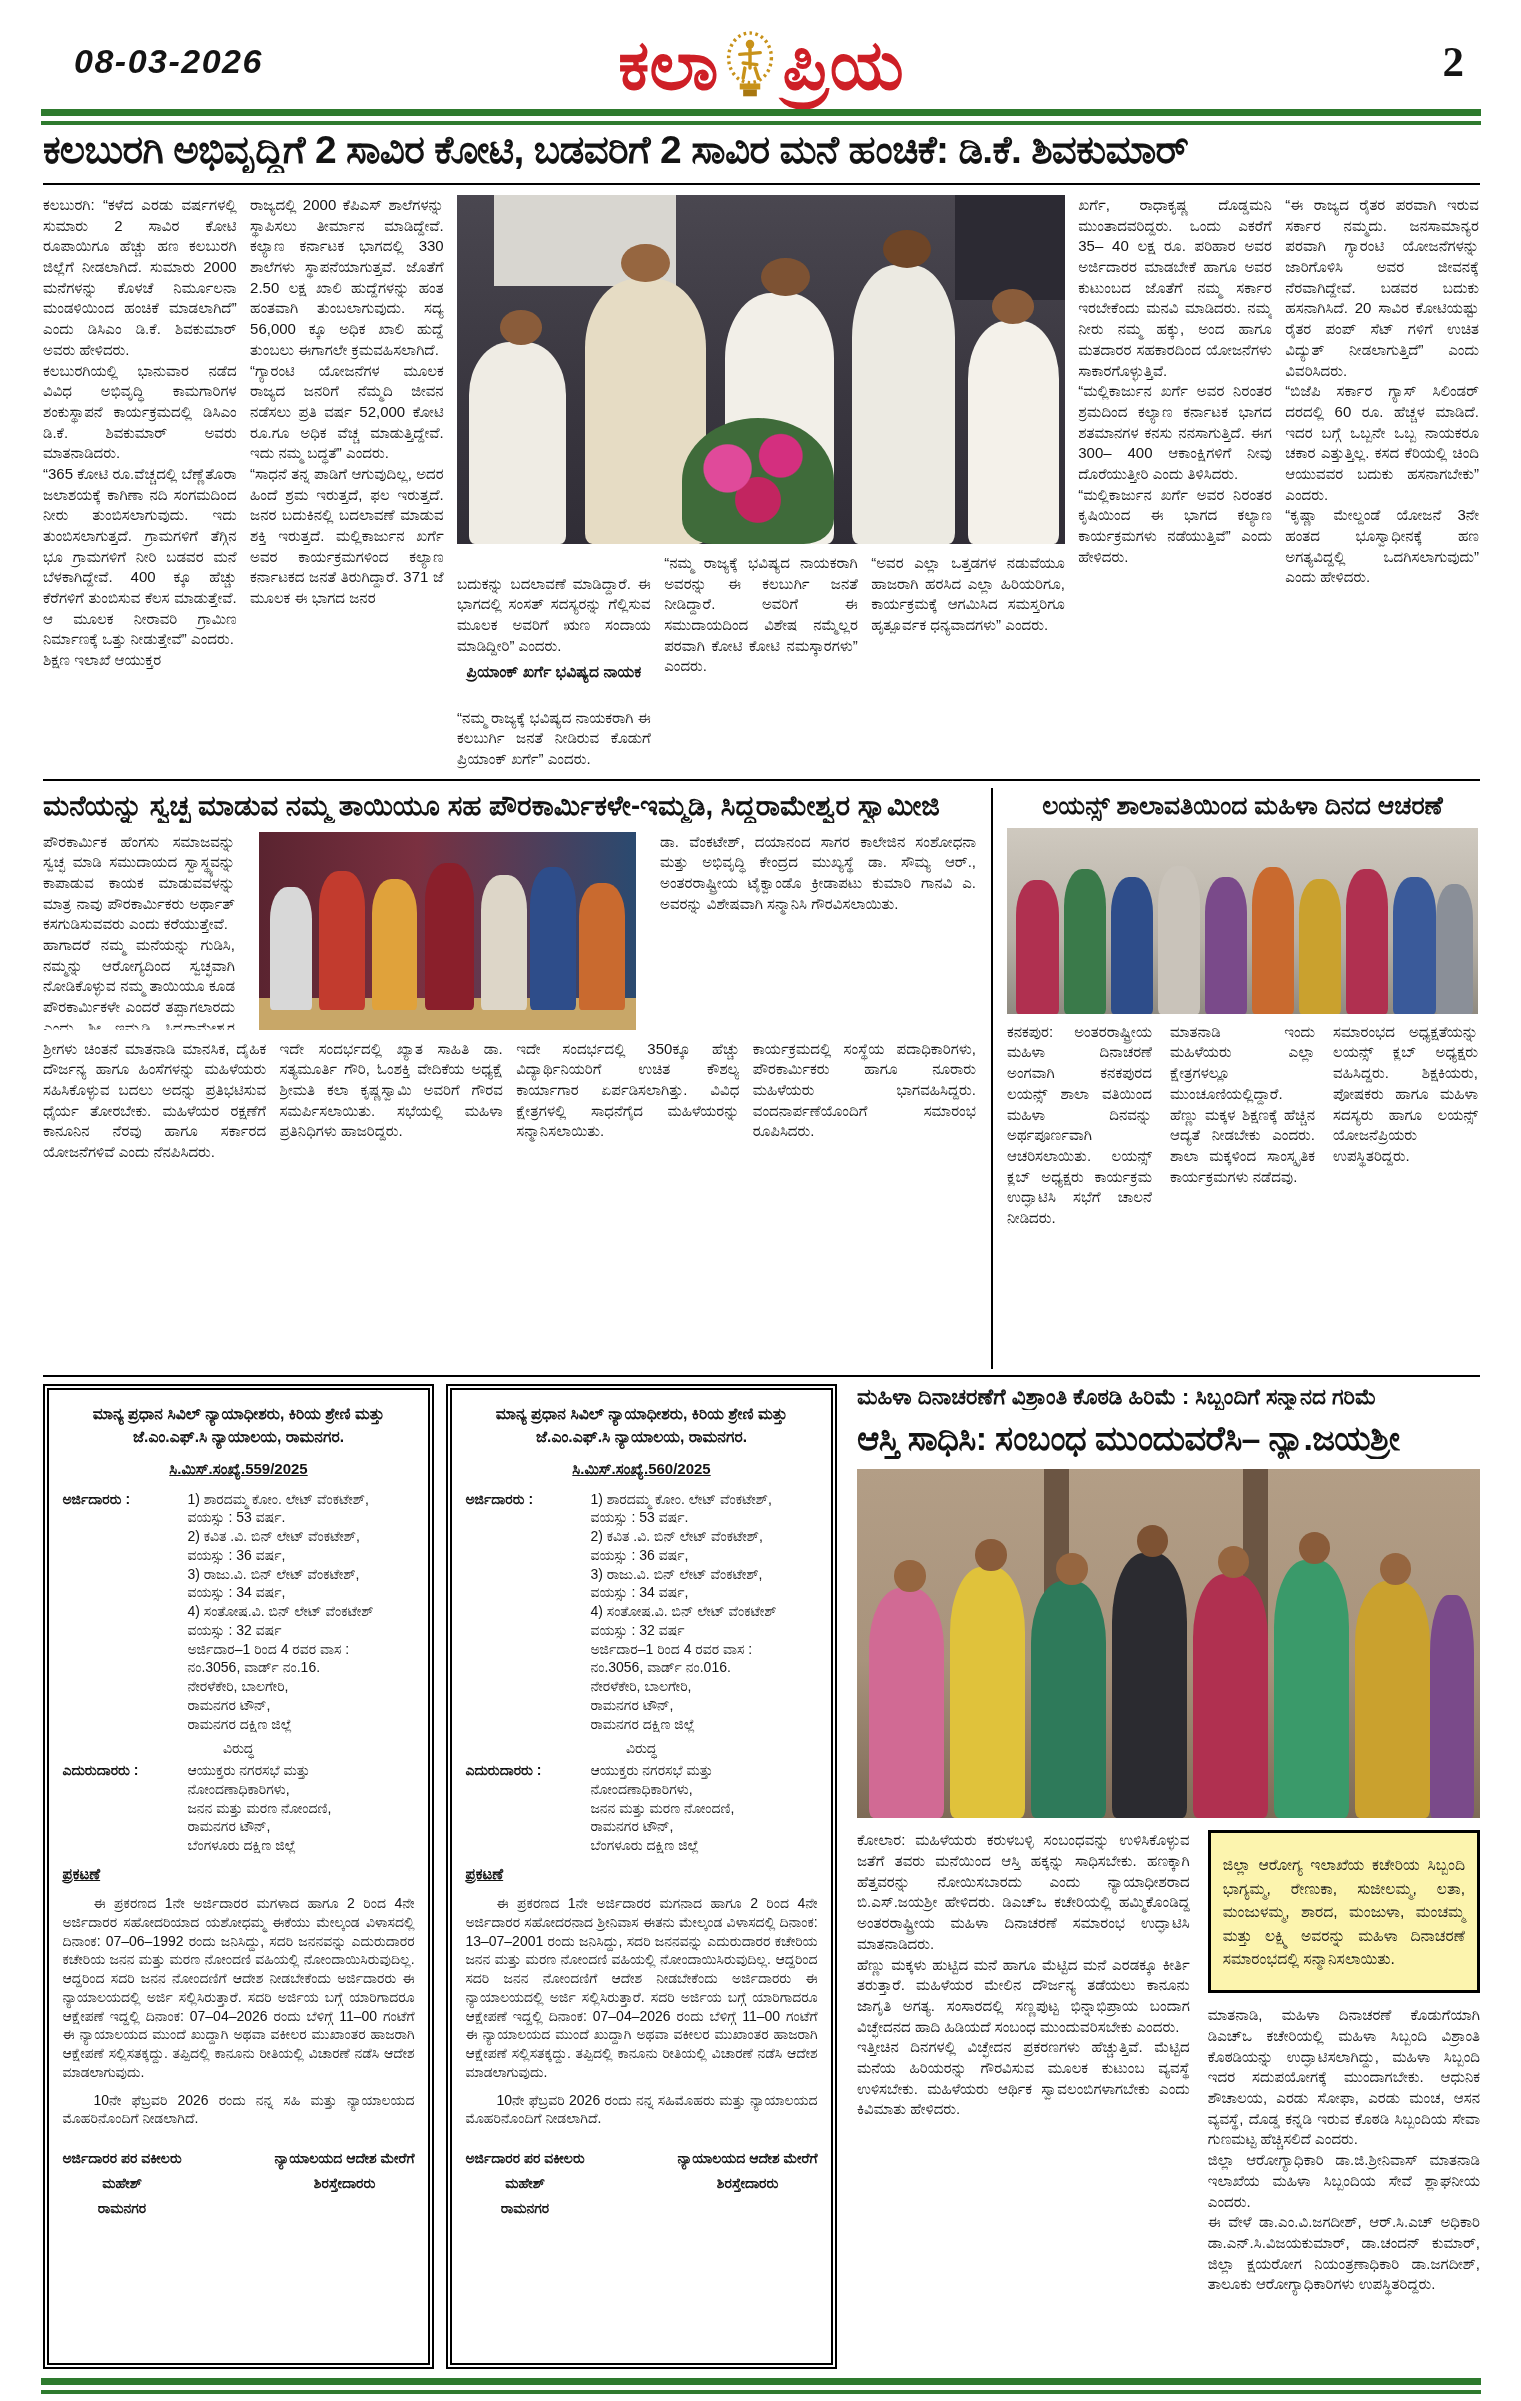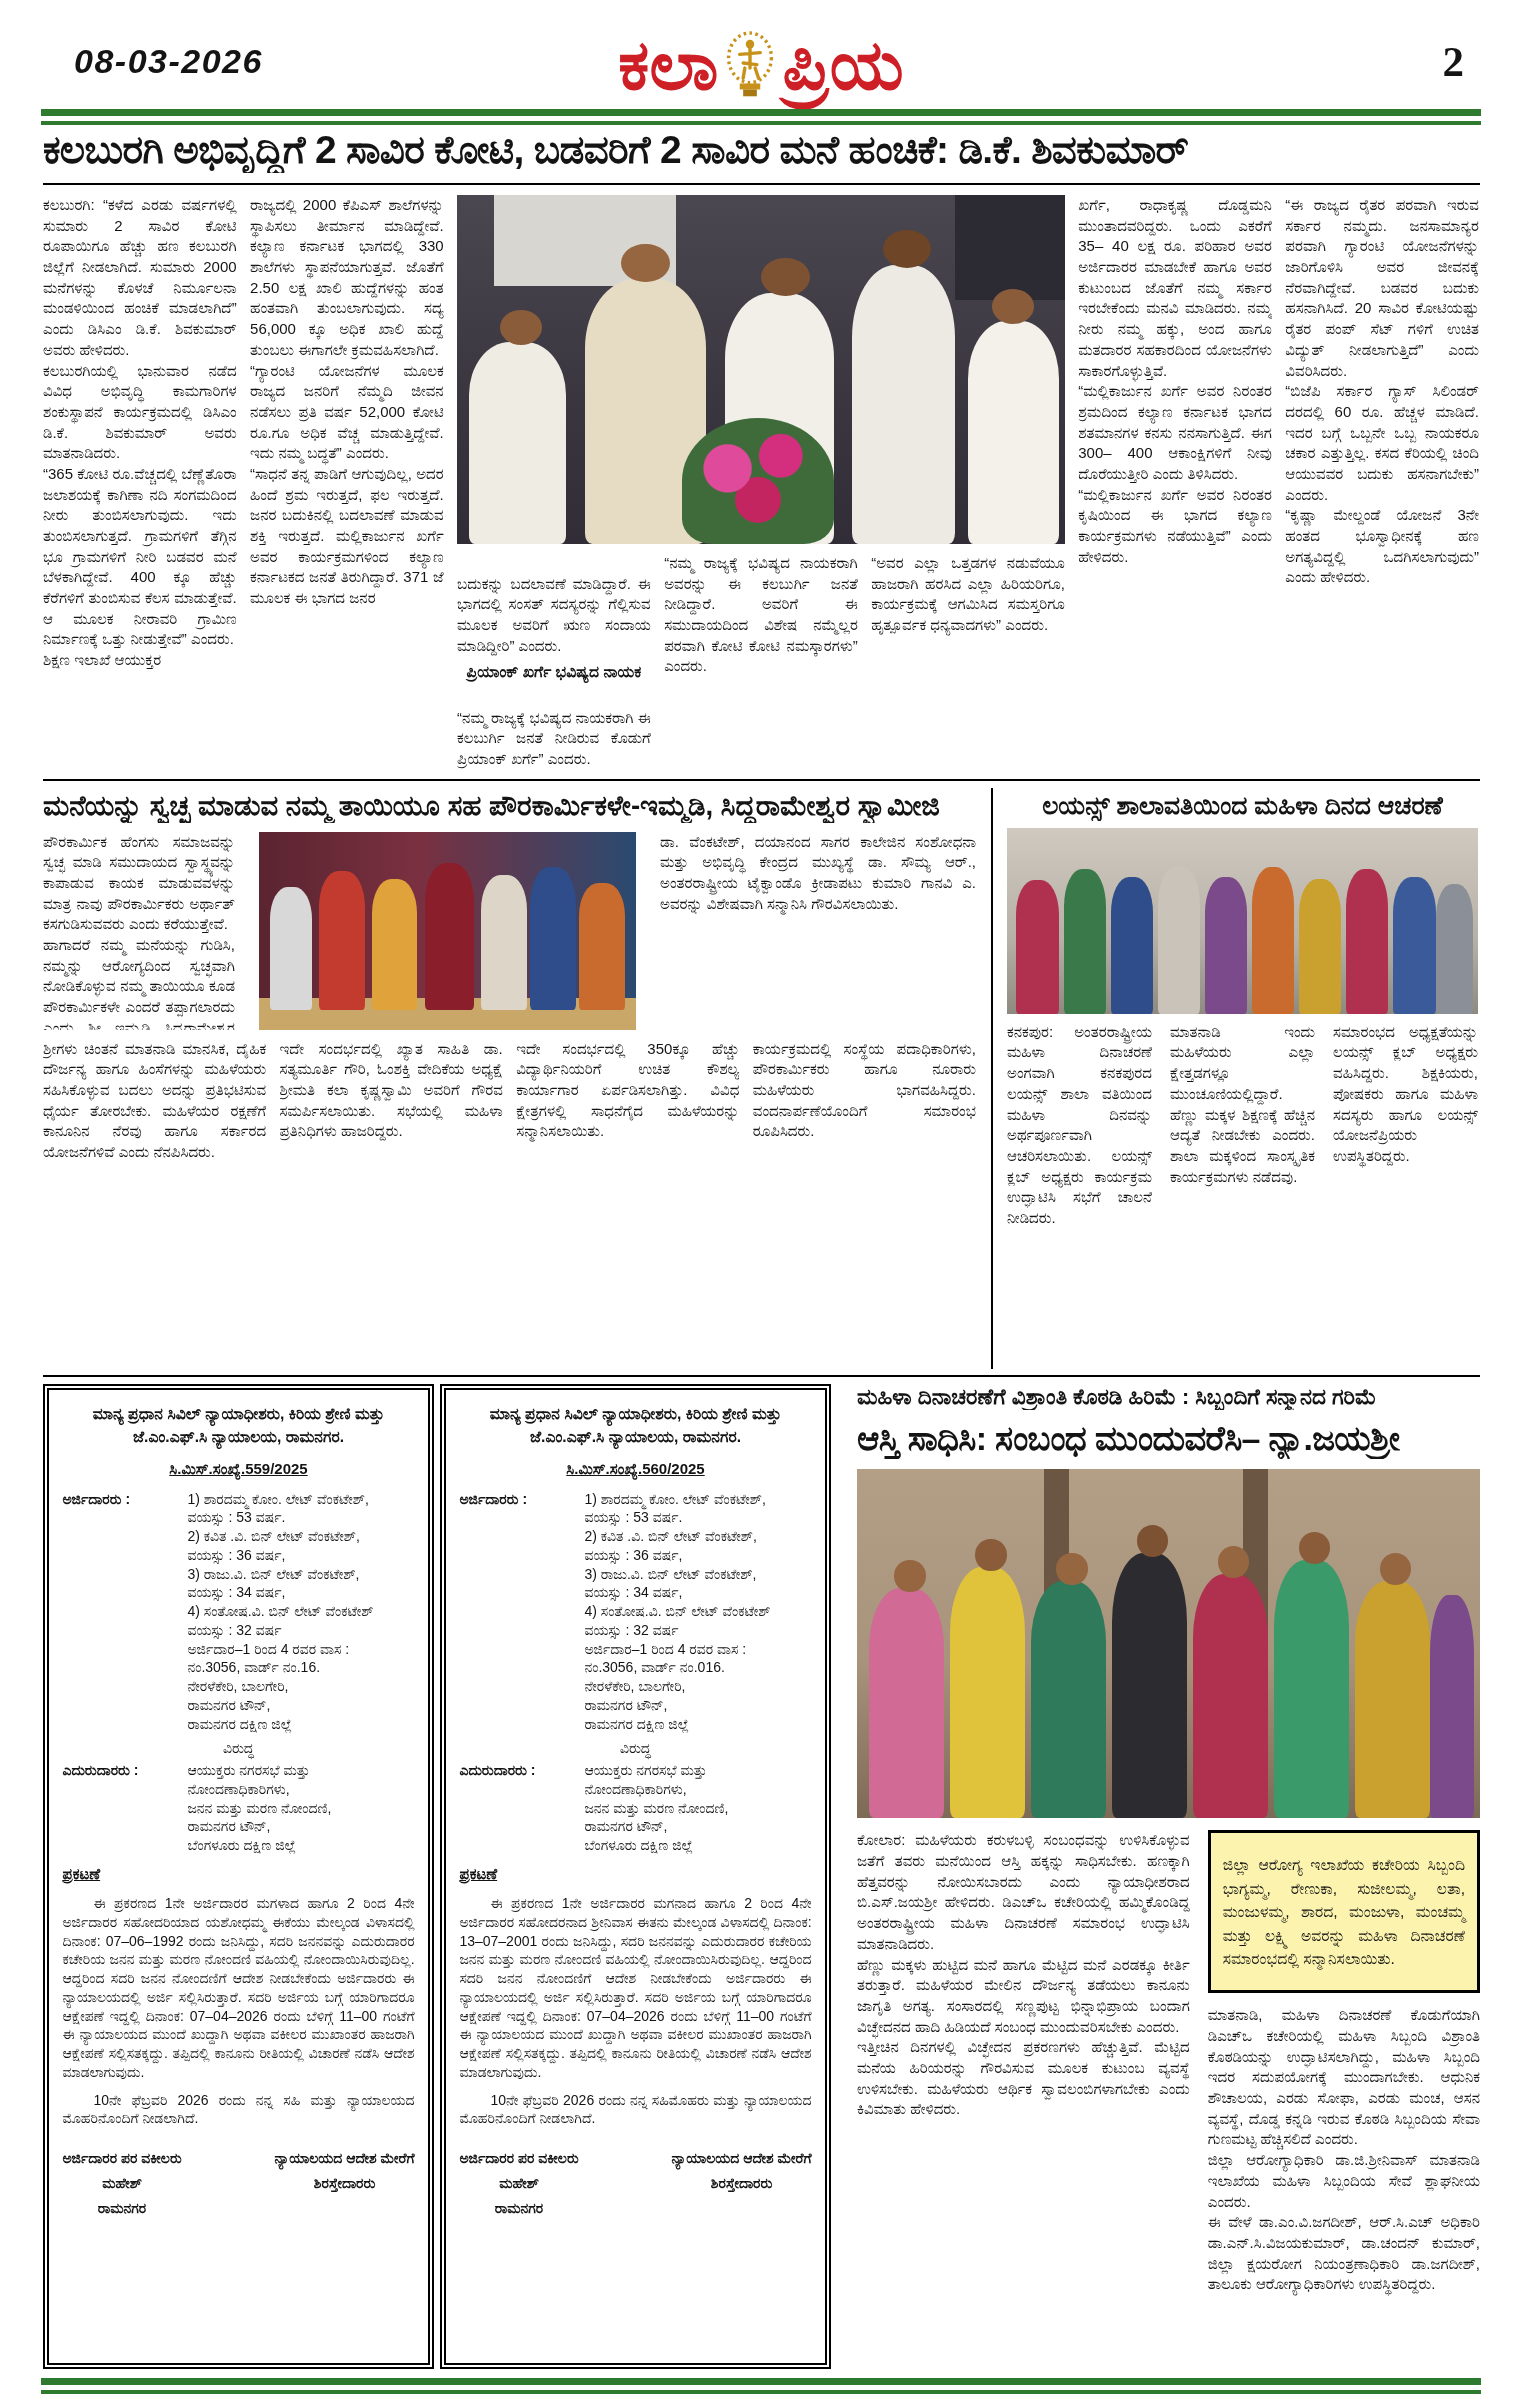--- a/index.html
+++ b/index.html
@@ -34,21 +34,21 @@
   .vd1{left:991px;top:788px;height:581px;border-left:2.2px solid #000}
   .s2r{left:1007px;top:788px;width:471px;height:582px}
   .h2{font-size:27.6px;font-weight:800;white-space:nowrap;overflow:hidden;margin:1.5px 0 0 0}
   .s2l-top{display:grid;grid-template-columns:192px 377px 1fr;gap:24px;height:198px;margin-top:9px}
   .photo2{background:linear-gradient(90deg,#5a2430 0%,#7a3040 42%,#2a4a70 100%)}
   .s2l-bot{display:grid;grid-template-columns:repeat(4,1fr);gap:13.4px;height:334px;margin-top:9px}
   .h3{font-size:25px;font-weight:800;text-align:center;white-space:nowrap;overflow:hidden;margin:3px 0 0 0}
   .photo3{height:186px;margin:7.4px 0;background:linear-gradient(180deg,#cfc9bf 0%,#b6b0a6 60%,#8f8a80 100%)}
   .s2r-cols{display:grid;grid-template-columns:repeat(3,1fr);gap:18px;height:319px}
   
-  .nboxwrap{left:43px;top:1384px;width:794px;height:997px;display:flex;gap:6px}
+  .nboxwrap{left:43px;top:1384px;width:794px;height:997px;display:flex;gap:12px}
   .nbox{width:391px;height:985px;border:6.7px double #000;padding:12px 13.4px;box-sizing:border-box;
         font-size:14px;line-height:1.34;overflow:hidden}
   .ncourt{text-align:center;font-weight:bold;font-size:15.6px;line-height:1.5}
   .ncase{text-align:center;font-weight:bold;text-decoration:underline;margin:10.4px 0;font-size:15px}
   .nrow{display:flex;margin-top:3px}
   .nlabel{width:125px;font-weight:bold;flex:none}
   .nval{flex:1;white-space:pre-line}
   .nvs{text-align:center;font-weight:normal;margin:6px 0 1.5px}
   .ntitle{text-align:left;font-weight:bold;text-decoration:underline;margin:9px 0 10px;font-size:15px}
   .nbody{text-align:justify;text-indent:31px;white-space:normal}
@@ -167,21 +167,21 @@
       <div class="fg" style="left:32%;bottom:0;width:9%;height:80%;background:#c9c3ba"></div>
       <div class="fg" style="left:42%;bottom:0;width:9%;height:74%;background:#7a4a8a"></div>
       <div class="fg" style="left:52%;bottom:0;width:9%;height:79%;background:#c96a2f"></div>
       <div class="fg" style="left:62%;bottom:0;width:9%;height:73%;background:#caa12e"></div>
       <div class="fg" style="left:72%;bottom:0;width:9%;height:78%;background:#b03050"></div>
       <div class="fg" style="left:82%;bottom:0;width:9%;height:74%;background:#3a5a9a"></div>
       <div class="fg" style="left:91%;bottom:0;width:8%;height:70%;background:#8a8f98"></div>
     </div>
     <div class="s2r-cols">
       <div class="col">ಕನಕಪುರ: ಅಂತರರಾಷ್ಟ್ರೀಯ ಮಹಿಳಾ ದಿನಾಚರಣೆ ಅಂಗವಾಗಿ ಕನಕಪುರದ ಲಯನ್ಸ್ ಶಾಲಾ ವತಿಯಿಂದ ಮಹಿಳಾ ದಿನವನ್ನು ಅರ್ಥಪೂರ್ಣವಾಗಿ ಆಚರಿಸಲಾಯಿತು. ಲಯನ್ಸ್ ಕ್ಲಬ್ ಅಧ್ಯಕ್ಷರು ಕಾರ್ಯಕ್ರಮ ಉದ್ಘಾಟಿಸಿ ಸಭೆಗೆ ಚಾಲನೆ ನೀಡಿದರು.</div>
-      <div class="col">ಮಾತನಾಡಿ ಇಂದು ಮಹಿಳೆಯರು ಎಲ್ಲಾ ಕ್ಷೇತ್ತಡಗಳ್ಲೂ ಮುಂಚೂಣಿಯಲ್ಲಿದ್ದಾರೆ. ಹೆಣ್ಣು ಮಕ್ಕಳ ಶಿಕ್ಷಣಕ್ಕೆ ಹೆಚ್ಚಿನ ಆದ್ಯತೆ ನೀಡಬೇಕು ಎಂದರು. ಶಾಲಾ ಮಕ್ಕಳಿಂದ ಸಾಂಸ್ಕೃತಿಕ ಕಾರ್ಯಕ್ರಮಗಳು ನಡೆದವು.</div>
+      <div class="col">ಮಾತನಾಡಿ ಇಂದು ಮಹಿಳೆಯರು ಎಲ್ಲಾ ಕ್ಷೇತ್ರಗಳಲ್ಲೂ ಮುಂಚೂಣಿಯಲ್ಲಿದ್ದಾರೆ. ಹೆಣ್ಣು ಮಕ್ಕಳ ಶಿಕ್ಷಣಕ್ಕೆ ಹೆಚ್ಚಿನ ಆದ್ಯತೆ ನೀಡಬೇಕು ಎಂದರು. ಶಾಲಾ ಮಕ್ಕಳಿಂದ ಸಾಂಸ್ಕೃತಿಕ ಕಾರ್ಯಕ್ರಮಗಳು ನಡೆದವು.</div>
       <div class="col">ಸಮಾರಂಭದ ಅಧ್ಯಕ್ಷತೆಯನ್ನು ಲಯನ್ಸ್ ಕ್ಲಬ್ ಅಧ್ಯಕ್ಷರು ವಹಿಸಿದ್ದರು. ಶಿಕ್ಷಕಿಯರು, ಪೋಷಕರು ಹಾಗೂ ಮಹಿಳಾ ಸದಸ್ಯರು ಹಾಗೂ ಲಯನ್ಸ್ ಯೋಜನೆಪ್ರಿಯರು ಉಪಸ್ಥಿತರಿದ್ದರು.</div>
     </div>
   </div>
 
   <hr class="hr hr3">
 
   <div class="abs nboxwrap">
     <div class="nbox">
       <div class="ncourt">ಮಾನ್ಯ ಪ್ರಧಾನ ಸಿವಿಲ್ ನ್ಯಾಯಾಧೀಶರು, ಕಿರಿಯ ಶ್ರೇಣಿ ಮತ್ತು ಜೆ.ಎಂ.ಎಫ್.ಸಿ ನ್ಯಾಯಾಲಯ, ರಾಮನಗರ.</div>
       <div class="ncase">ಸಿ.ಮಿಸ್.ಸಂಖ್ಯೆ.559/2025</div>

